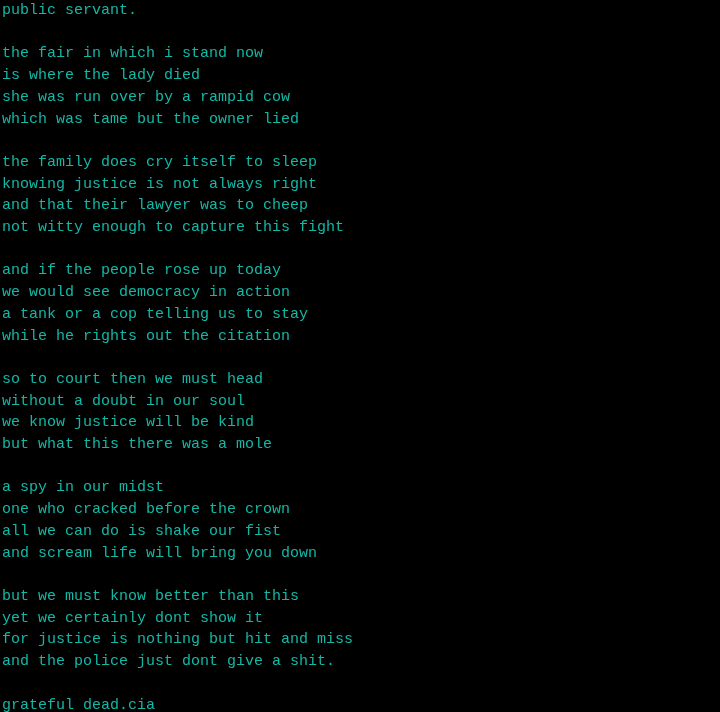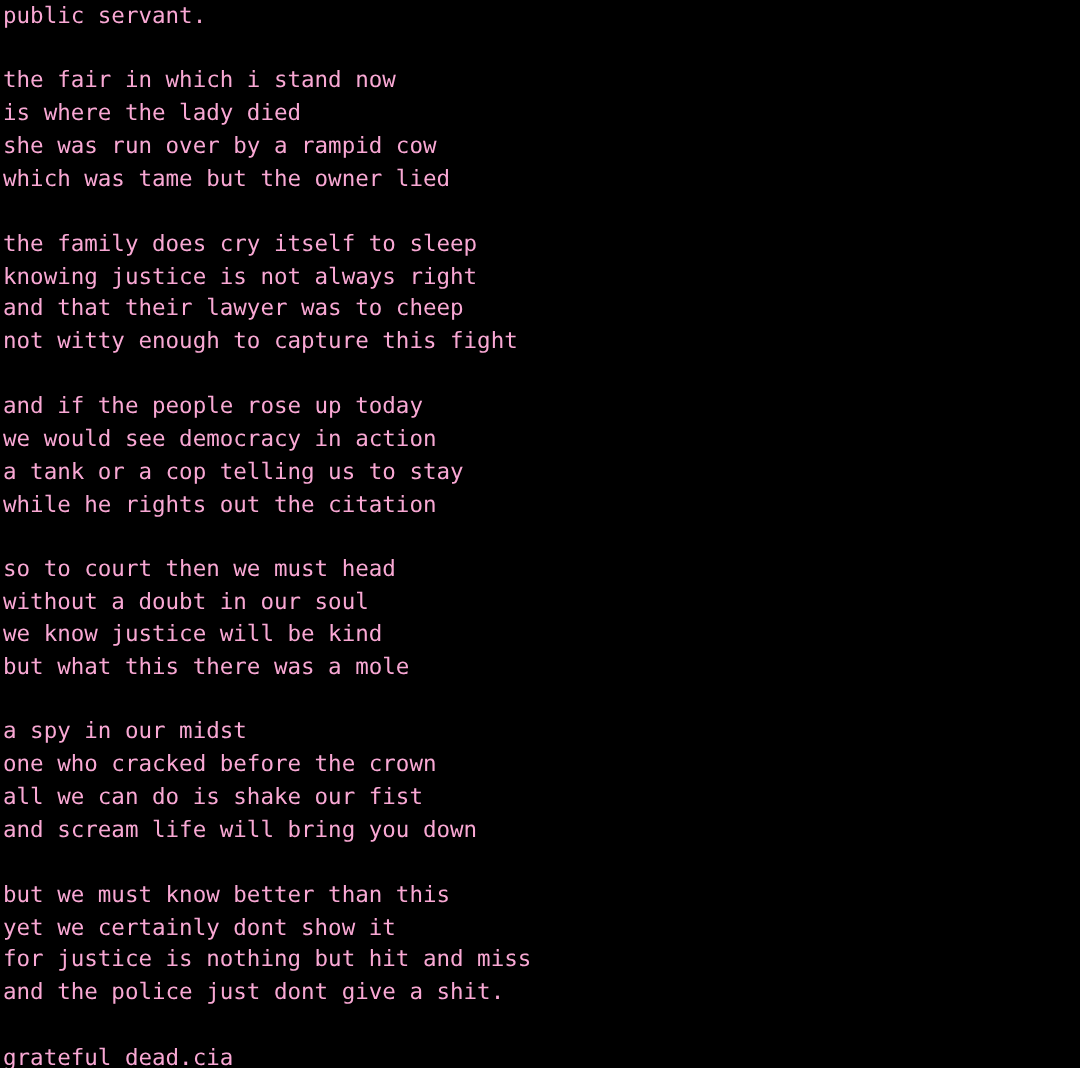--- a/index.html
+++ b/index.html
@@ -17,21 +17,22 @@
     padding: 0px 0 0 2px;
     color: #d9d9d9;
     font-size: 15px;
     line-height: 21.7px;
     white-space: pre;
     letter-spacing: 0px;
   }
   .line {
     display: block;
     min-height: 21.7px;
-    color: #f9a8d4;
+    color: #14b8a6;
+    font-family: Liberation Mono, monospace;
   }
   .blank {
     display: block;
     min-height: 21.7px;
   }
 </style>
 </head>
 <body>
 
 <div id="poem"><div class="line">public servant.</div><div class="blank">&nbsp;</div><div class="line">the fair in which i stand now</div><div class="line">is where the lady died</div><div class="line">she was run over by a rampid cow</div><div class="line">which was tame but the owner lied</div><div class="blank">&nbsp;</div><div class="line">the family does cry itself to sleep</div><div class="line">knowing justice is not always right</div><div class="line">and that their lawyer was to cheep</div><div class="line">not witty enough to capture this fight</div><div class="blank">&nbsp;</div><div class="line">and if the people rose up today</div><div class="line">we would see democracy in action</div><div class="line">a tank or a cop telling us to stay</div><div class="line">while he rights out the citation</div><div class="blank">&nbsp;</div><div class="line">so to court then we must head</div><div class="line">without a doubt in our soul</div><div class="line">we know justice will be kind</div><div class="line">but what this there was a mole</div><div class="blank">&nbsp;</div><div class="line">a spy in our midst</div><div class="line">one who cracked before the crown</div><div class="line">all we can do is shake our fist</div><div class="line">and scream life will bring you down</div><div class="blank">&nbsp;</div><div class="line">but we must know better than this</div><div class="line">yet we certainly dont show it</div><div class="line">for justice is nothing but hit and miss</div><div class="line">and the police just dont give a shit.</div><div class="blank">&nbsp;</div><div class="line">grateful dead.cia</div></div>

